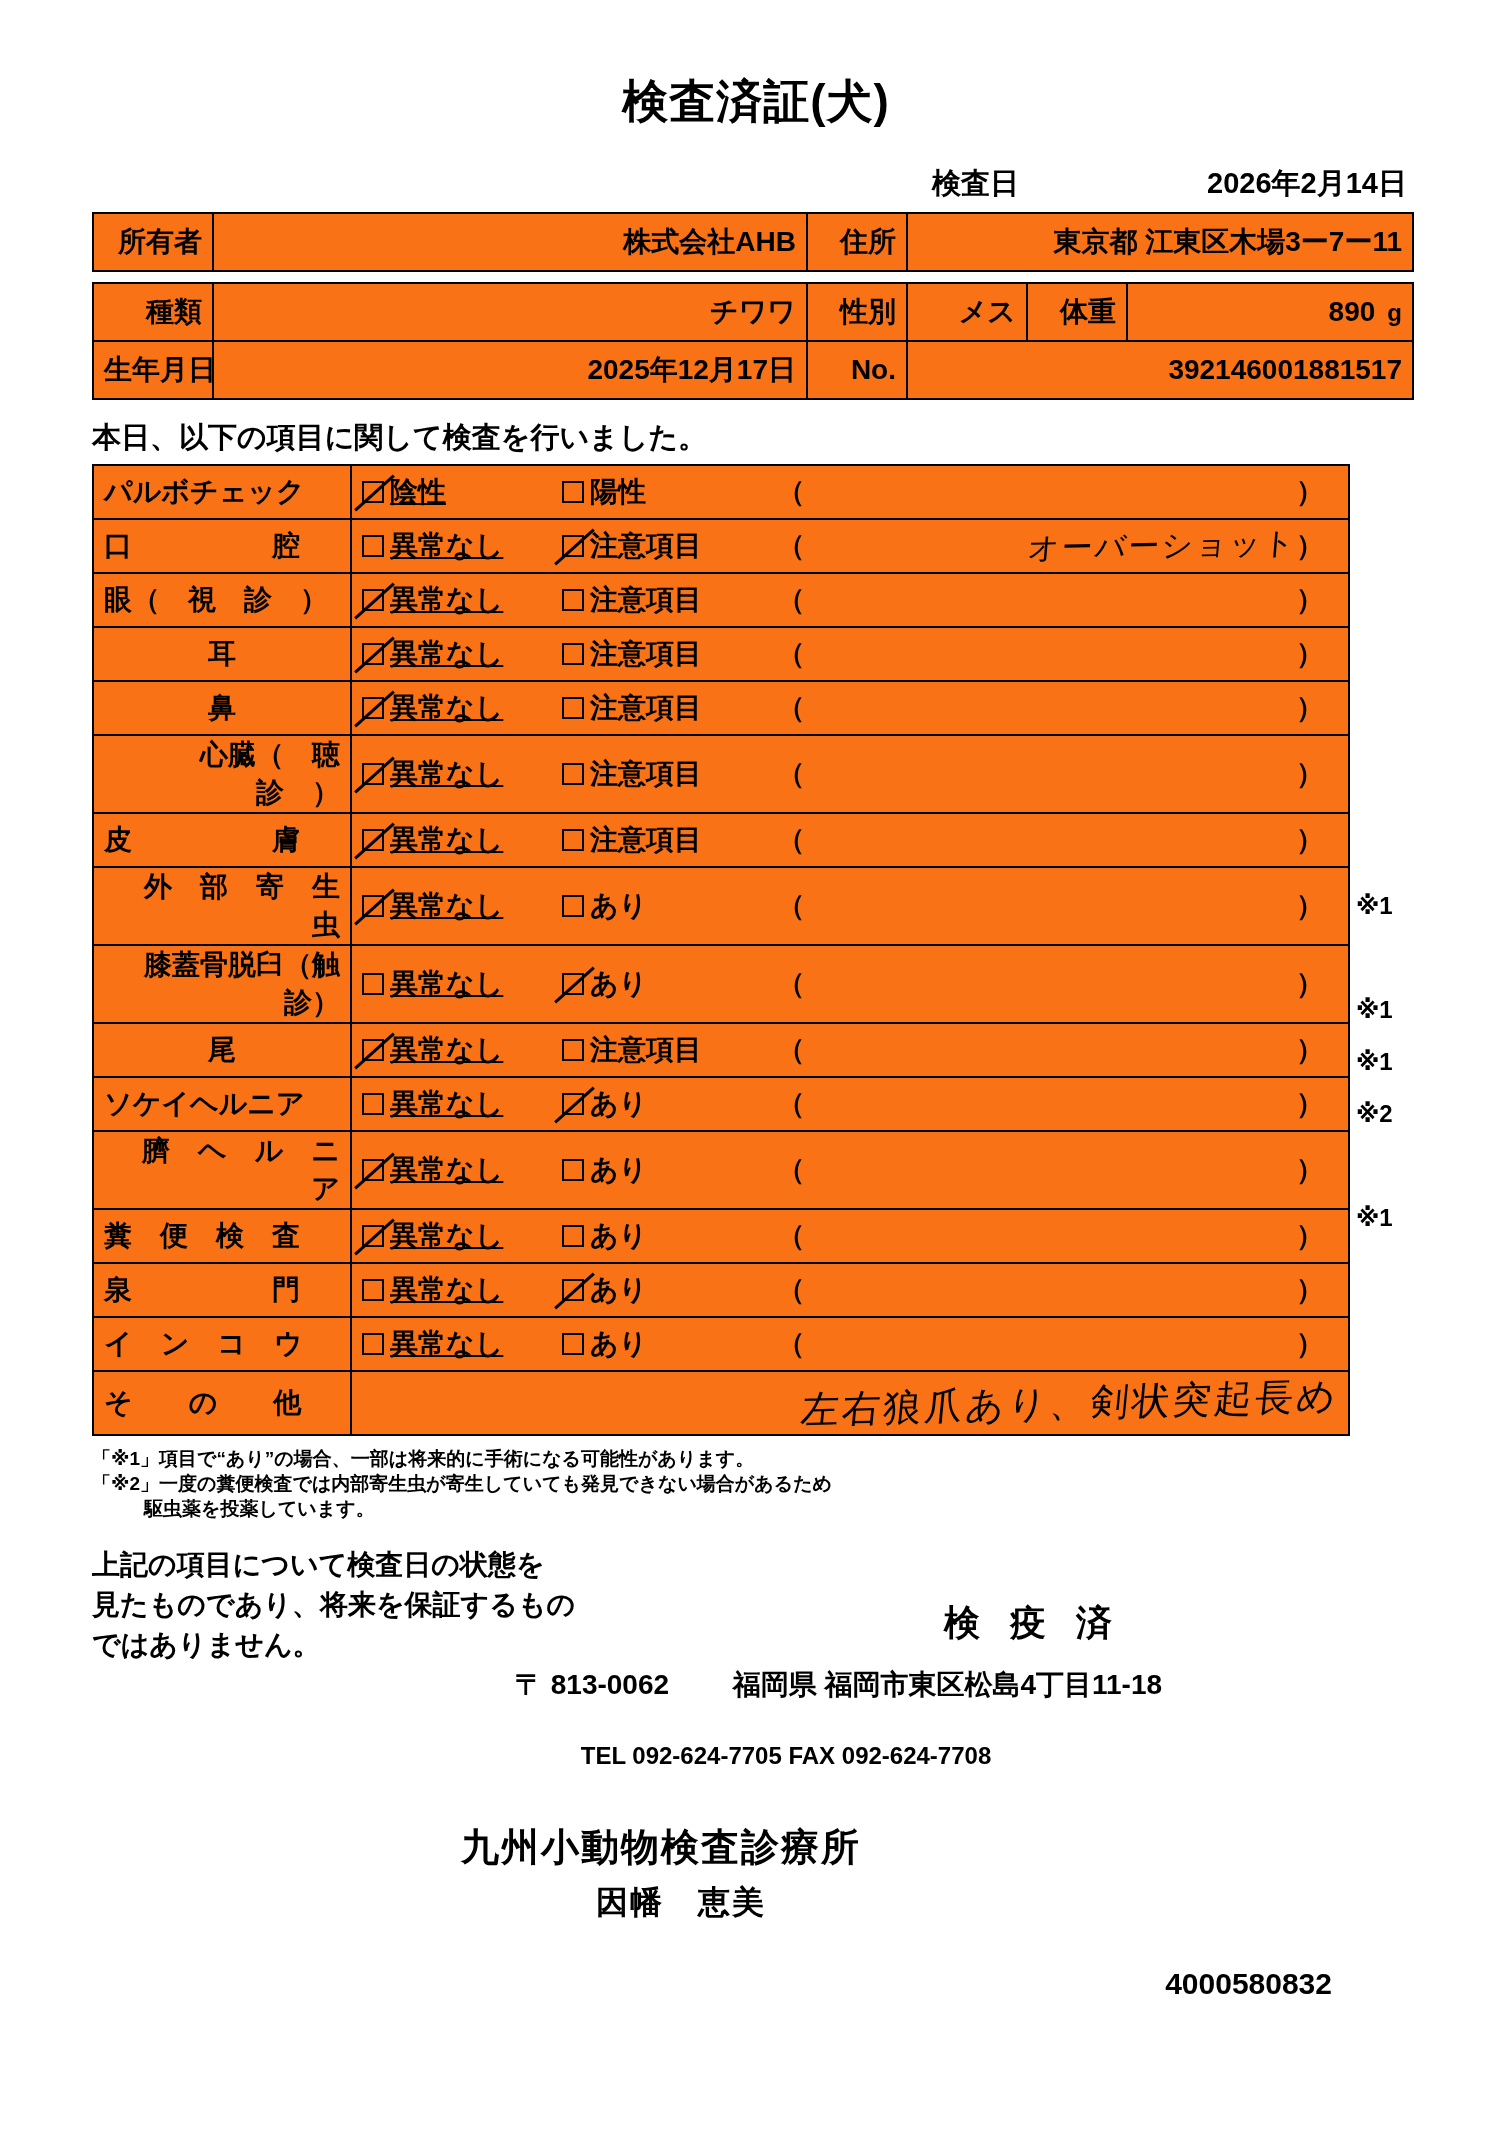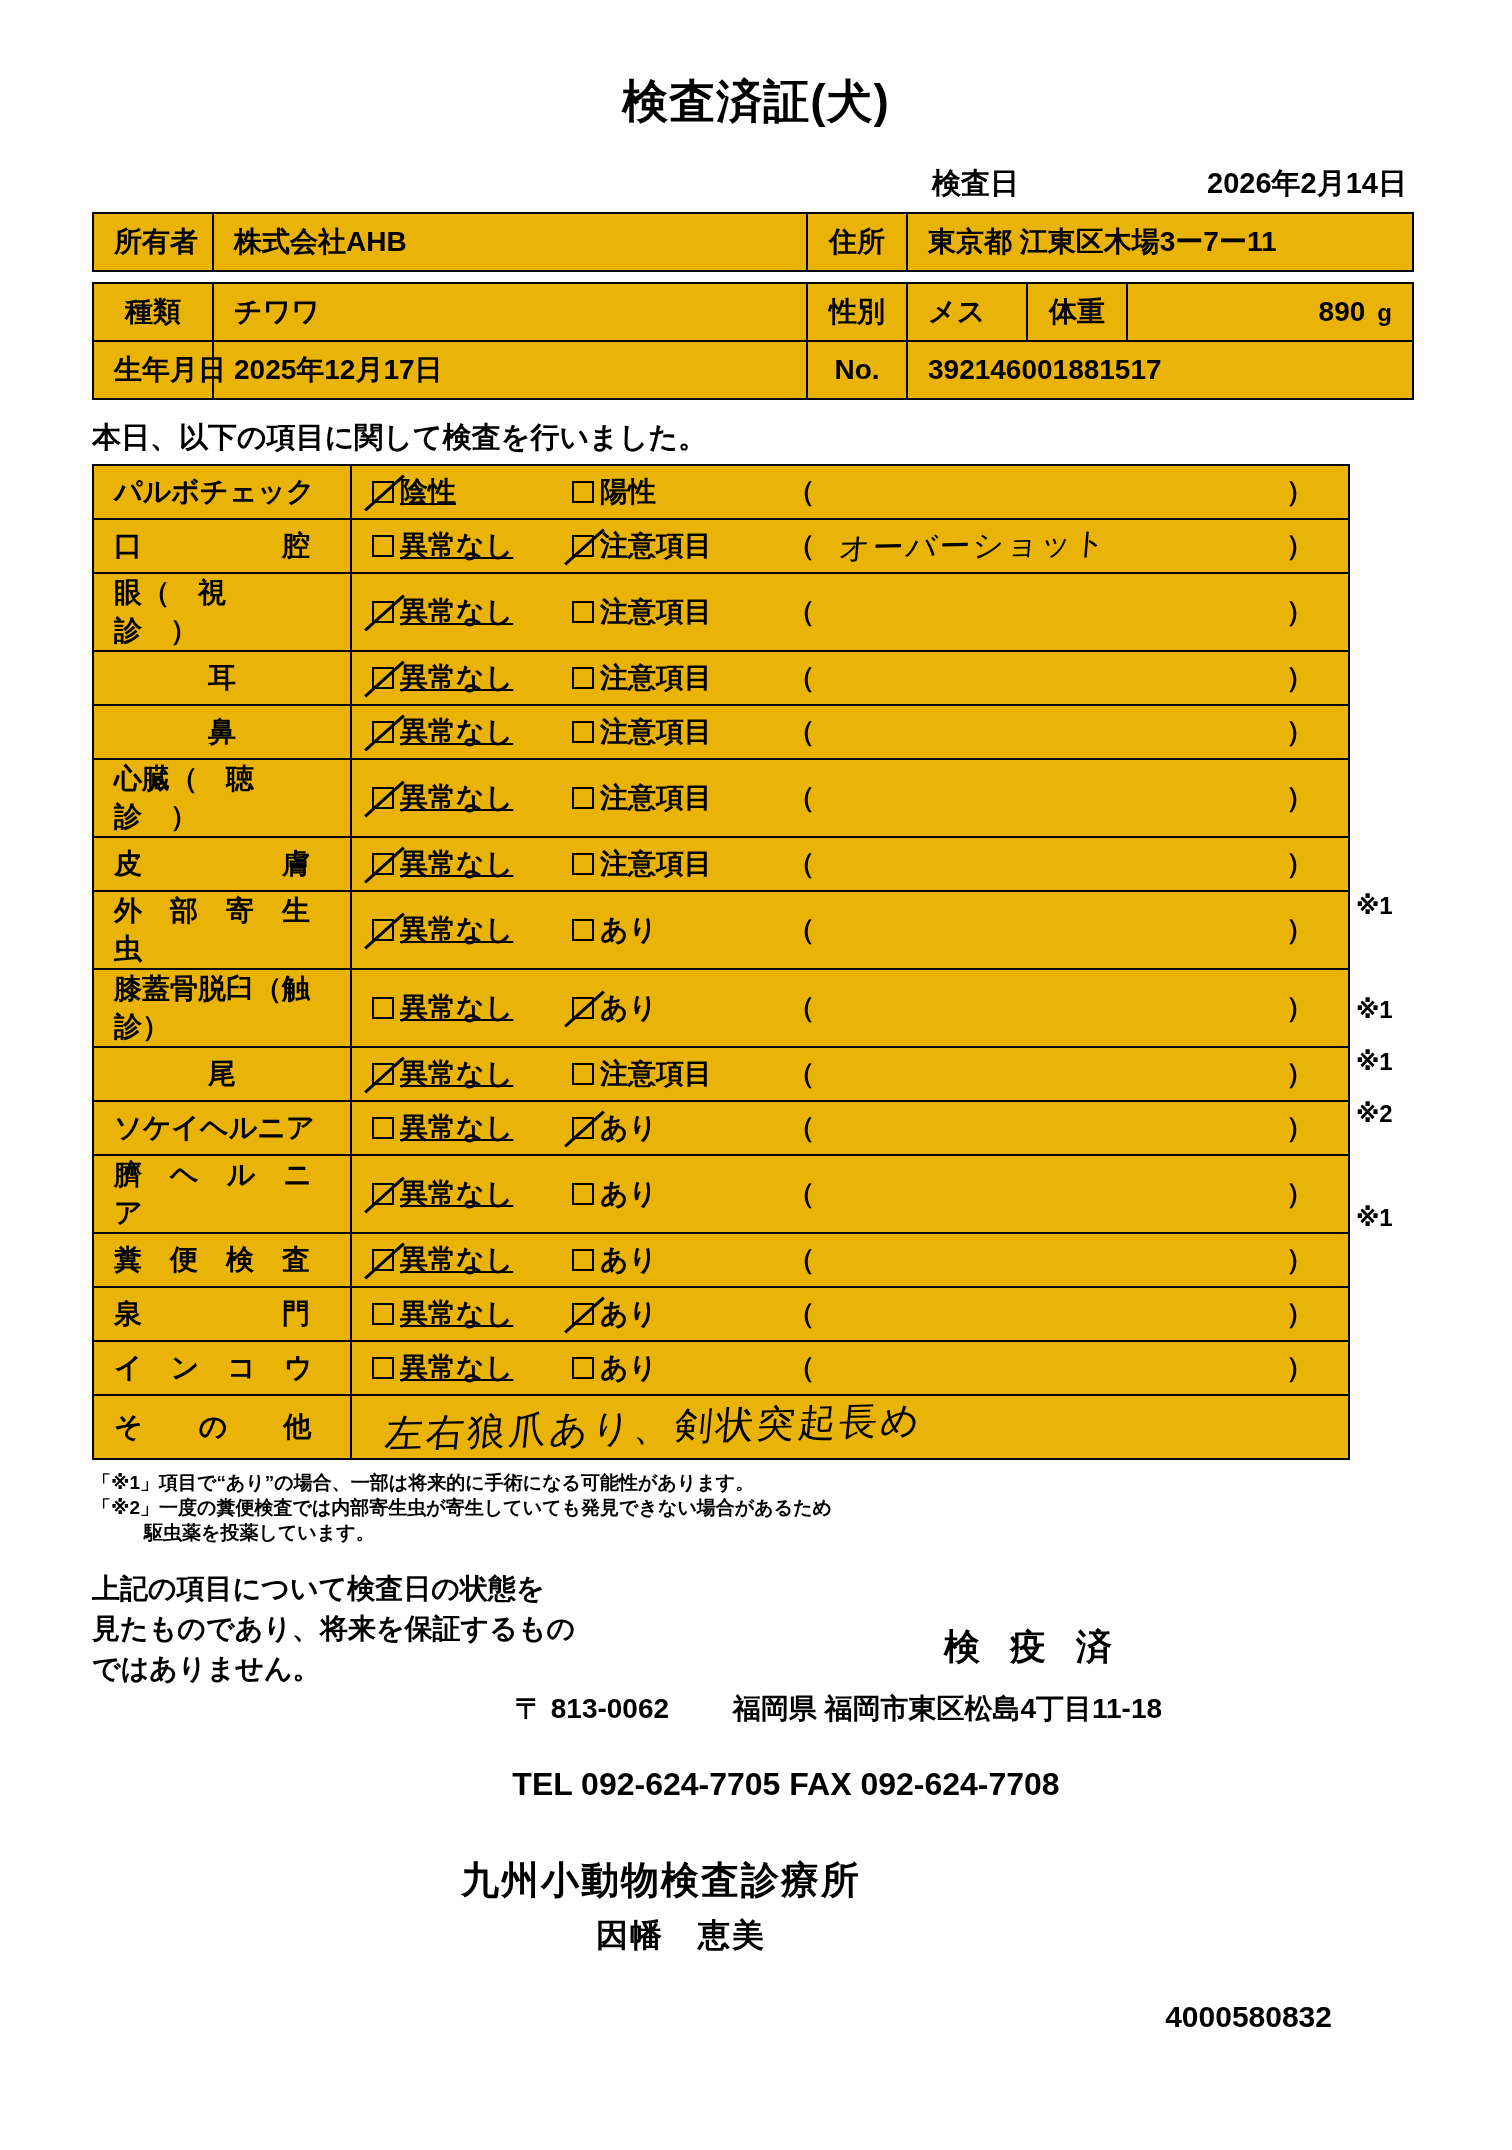--- a/index.html
+++ b/index.html
@@ -49,23 +49,24 @@
 
   
   table.grid {
     border-collapse: collapse;
     table-layout: fixed;
   }
   table.grid td {
     border: 2px solid #000;
     font-size: 28px;
     font-weight: bold;
-    padding: 0 20px;
+    padding: 0 10px;
     vertical-align: middle;
-    background: #eab308;
+    background: #f97316;
+    text-align: right;
   }
 
   
   .info-wrap { padding: 0 98px 0 92px; }
   .info-table { width: 100%; margin-top: 8px; }
   .info-table td { height: 56px; }
   .lbl { text-align: center; white-space: nowrap; }
   .val { text-align: left; }
   .weight-val { text-align: right; }
   .weight-val .unit { font-size: 24px; margin-left: 12px; }
@@ -220,21 +221,21 @@
   .addr-line {
     text-align: center;
     font-size: 28px;
     font-weight: bold;
     margin-top: 2px;
     padding-left: 120px;
     margin-left: 45px;
   }
   .tel-line {
     text-align: center;
-    font-size: 32px;
+    font-size: 24px;
     font-weight: bold;
     margin-top: 38px;
     padding-left: 60px;
   }
   .clinic-name {
     text-align: center;
     font-size: 38px;
     font-weight: bold;
     margin-top: 52px;
     padding-right: 190px;

